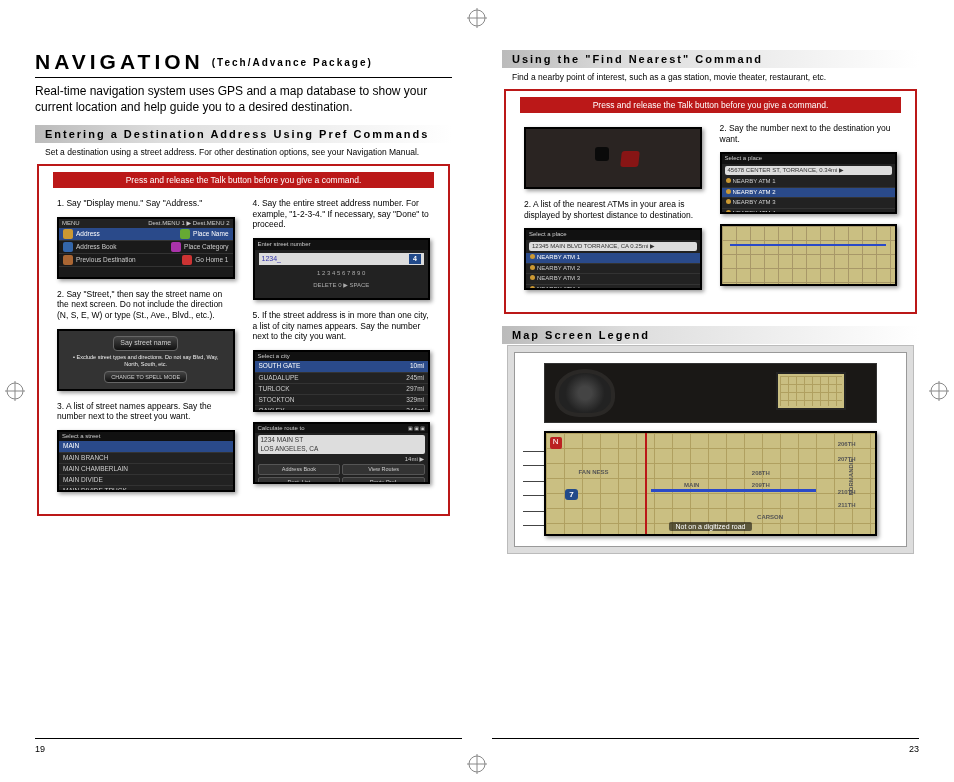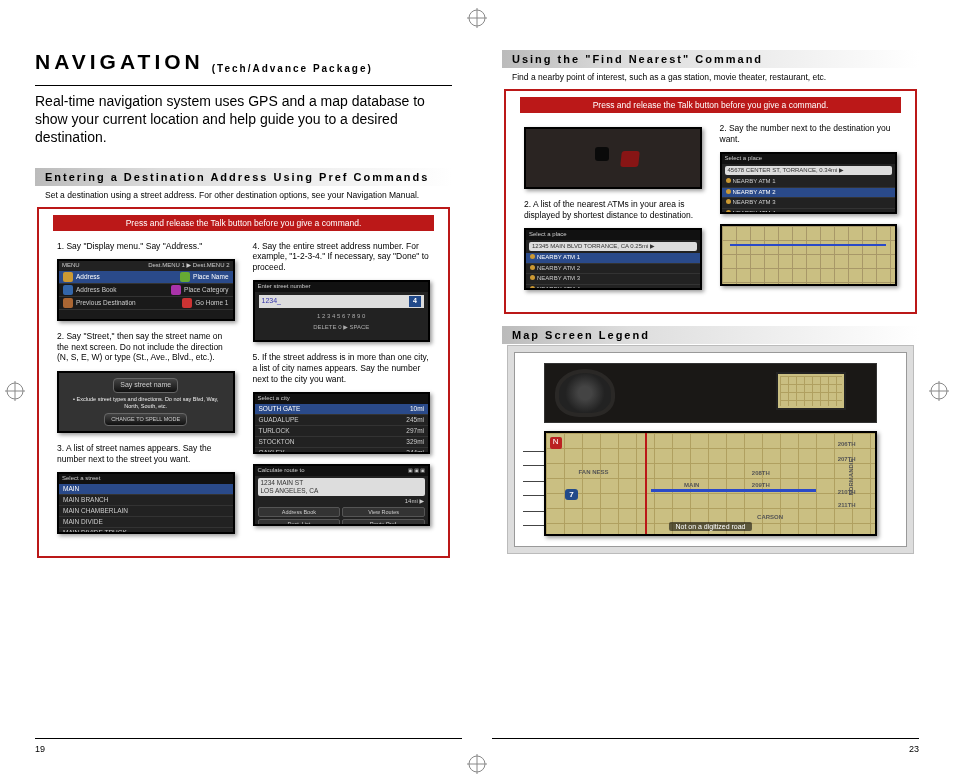--- a/index.html
+++ b/index.html
@@ -18,25 +18,25 @@
     .crop-mark.bottom { bottom: 8px; left: 50%; transform: translateX(-50%); }
     .crop-mark.left { left: 5px; top: 50%; transform: translateY(-50%); }
     .crop-mark.right { right: 5px; top: 50%; transform: translateY(-50%); }
     .crop-mark svg { width: 20px; height: 20px; }
 
     .page-container { display: flex; padding: 50px 35px 25px; gap: 30px; height: 100%; }
     .page { flex: 1; position: relative; }
     .page-left { padding-right: 10px; }
     .page-right { padding-left: 10px; }
 
-    .main-title-row { display: flex; align-items: flex-end; gap: 8px; margin-bottom: 11px; }
+    .main-title-row { display: flex; align-items: center; gap: 8px; margin-bottom: 3px; }
     .main-title { font-size: 21px; font-weight: bold; letter-spacing: 4px; font-stretch: condensed; }
     .subtitle { font-size: 10px; font-weight: bold; letter-spacing: 2px; }
     .title-rule { height: 1px; background: #000; margin-bottom: 6px; }
-    .intro { font-size: 14px; line-height: 1.3; margin-bottom: 21px; }
+    .intro { font-size: 12px; line-height: 1.3; margin-bottom: 10px; }
 
     .section-header {
       background: linear-gradient(to right, #bbb 0%, #ddd 30%, #fff 100%);
       padding: 3px 10px;
       font-size: 11px;
       font-weight: bold;
       letter-spacing: 2px;
       font-stretch: condensed;
       margin-bottom: 4px;
     }

